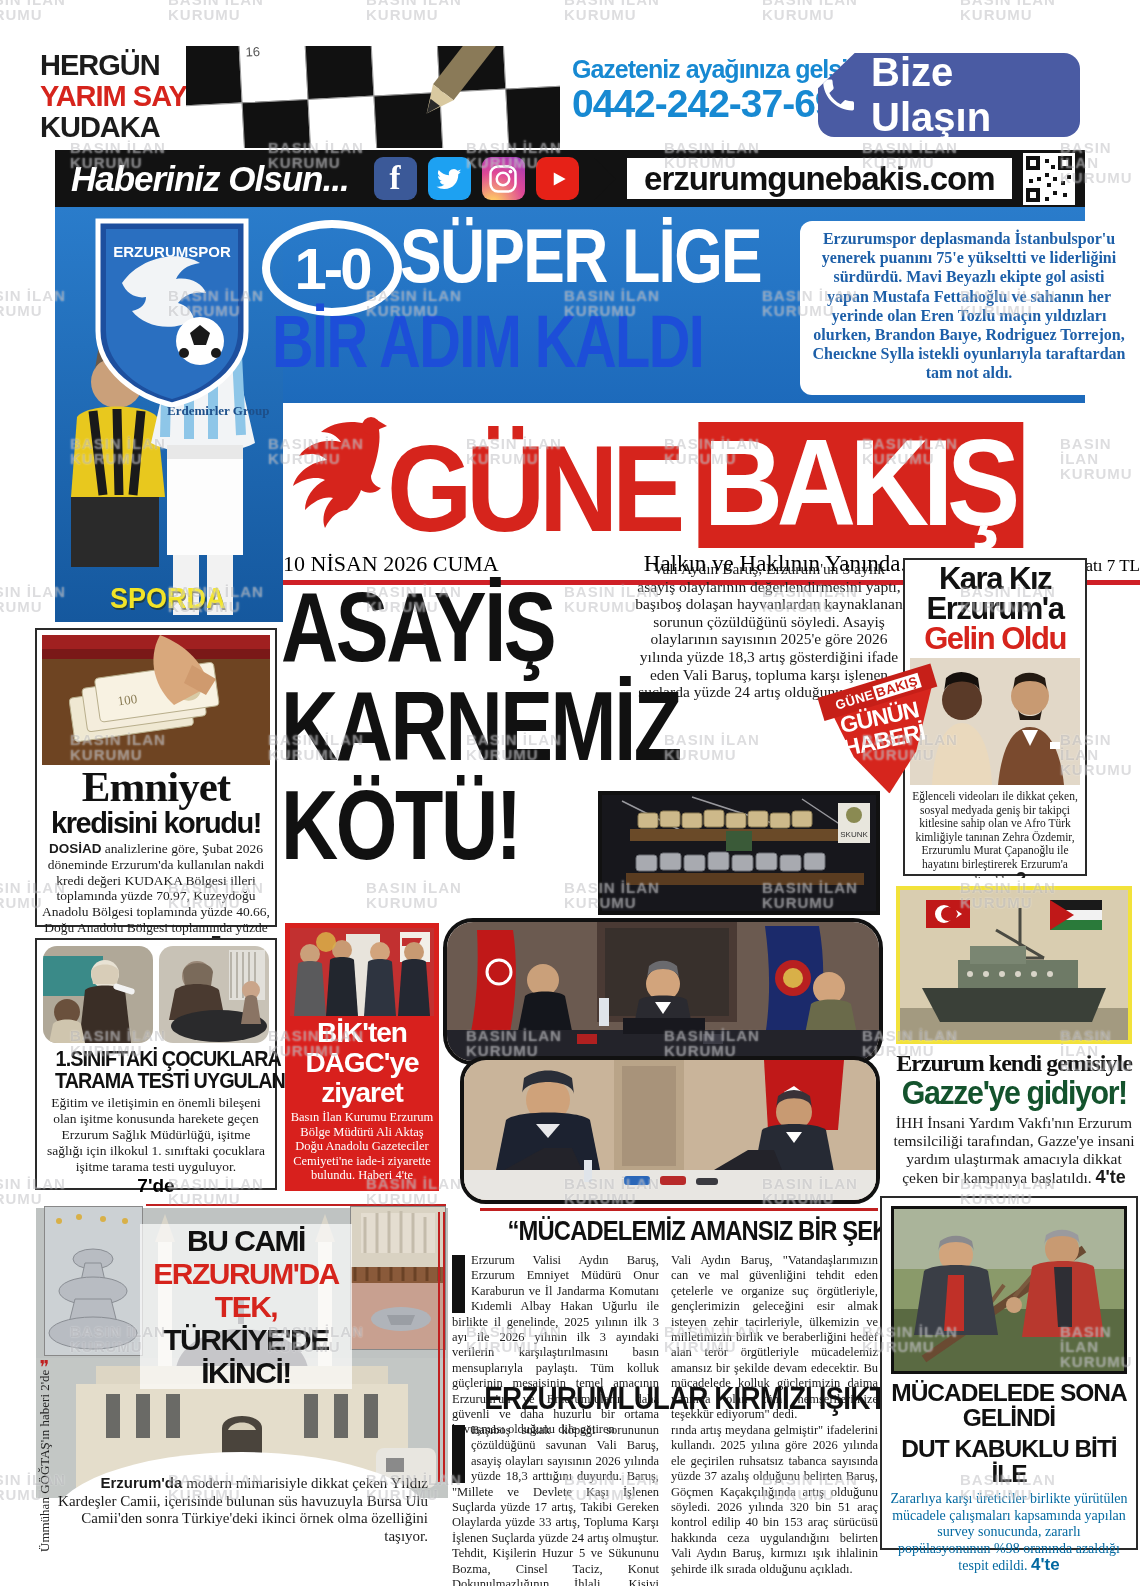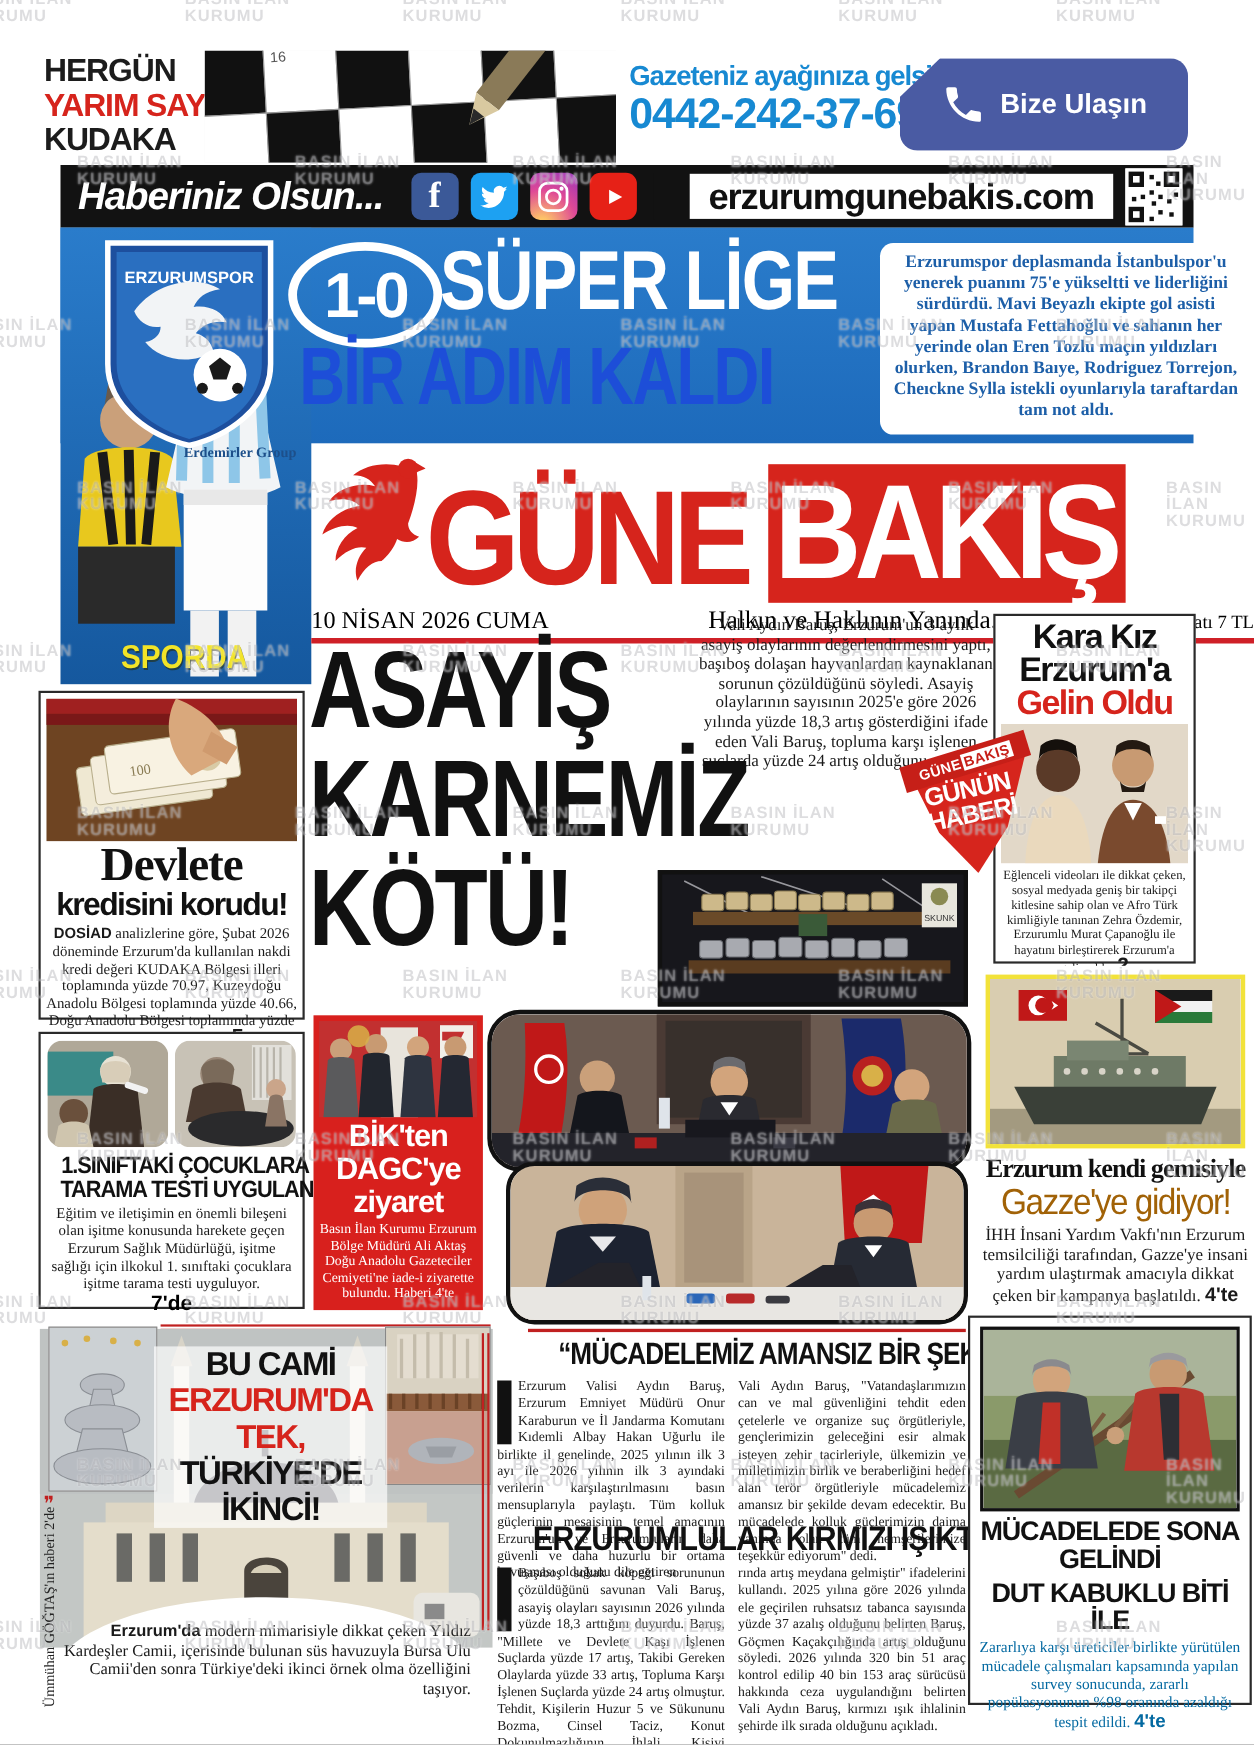--- a/index.html
+++ b/index.html
@@ -19,21 +19,21 @@
   
   #bulmaca{left:40px;top:50px;line-height:31px;font-size:29px;font-weight:bold;color:#1c1c1c;letter-spacing:-1px;}
   #bulmaca .red{color:#d6241c;}
   #crossword{left:186px;top:46px;width:374px;height:102px;overflow:hidden;background:#fff;}
   #promo{left:572px;top:56px;color:#1789d2;line-height:26px;}
   #promo .l1{font-size:25px;font-weight:bold;letter-spacing:-1px;}
   #promo .l2{font-size:39px;font-weight:bold;letter-spacing:-1px;line-height:44px;}
   #contact-btn{left:818px;top:53px;width:262px;height:84px;background:#4a5ba3;border-radius:16px;
      clip-path:polygon(14% 0,100% 0,100% 100%,0 100%,0 42%);display:flex;align-items:center;
      justify-content:center;gap:12px;color:#fff;}
-  #contact-btn .lbl{font-size:25px;font-weight:bold;}
+  #contact-btn .lbl{font-size:40px;font-weight:bold;}
   #contact-btn svg{width:42px;height:42px;}
 
   
   #social-bar{left:55px;top:150px;width:1030px;height:57px;background:#121212;display:flex;
       align-items:center;padding:0 10px;box-sizing:border-box;gap:11px;}
   #slogan{color:#fff;font-size:35px;font-weight:bold;font-style:italic;letter-spacing:-1px;
       padding:0 14px 0 6px;white-space:nowrap;}
   .sicon{width:43px;height:43px;border-radius:9px;display:flex;align-items:center;justify-content:center;flex:0 0 auto;}
   #fb{background:#3b5998;color:#fff;font-size:33px;font-weight:bold;font-family:"Liberation Serif",serif;}
   #tw{background:#1da1f2;}
@@ -126,21 +126,21 @@
   
   #meet1{left:443px;top:918px;width:440px;height:147px;border:4px solid #111;border-radius:30px;
       overflow:hidden;box-sizing:border-box;z-index:3;}
   #meet2{left:460px;top:1056px;width:420px;height:148px;border:4px solid #111;border-radius:26px;
       overflow:hidden;box-sizing:border-box;z-index:4;}
 
   
   #gaza{left:888px;top:878px;width:252px;height:314px;background:#fff;text-align:center;z-index:2;}
   #gaza .photo{width:236px;height:158px;border:4px solid #f2e23a;box-sizing:border-box;margin:8px auto 6px;overflow:hidden;}
   #gaza .h1{font-size:24px;font-weight:bold;line-height:26px;letter-spacing:-1px;color:#111;}
-  #gaza .h2{font-size:33px;font-weight:normal;line-height:33px;letter-spacing:-1.5px;color:#a16207;}
+  #gaza .h2{font-size:33px;font-weight:bold;line-height:33px;letter-spacing:-1.5px;color:#14532d;}
   #gaza .body{font-size:15.5px;line-height:18px;color:#1a1a1a;margin-top:5px;}
   #gaza .pg{font-size:18px;font-weight:bold;font-family:"Liberation Sans",sans-serif;}
 
   
   #mosque{left:36px;top:1202px;width:412px;height:362px;background:#fff;overflow:hidden;z-index:2;}
   #mosque-photo{position:absolute;left:0;top:6px;width:412px;height:290px;}
   .mq-redline{position:absolute;height:2px;background:#c02020;}
   #mosque-h{position:absolute;left:104px;top:22px;width:212px;text-align:center;font-weight:bold;
       font-size:30px;line-height:33px;letter-spacing:-1.5px;color:#111;background:rgba(255,255,255,.68);}
   #mosque-h .red{color:#d6241c;}
@@ -437,21 +437,21 @@
           <rect x="30" y="52" width="120" height="44" rx="4" fill="#efe8d2" stroke="#b8ae8c"></rect>
           <rect x="44" y="44" width="120" height="44" rx="4" fill="#f4eddc" stroke="#b8ae8c"></rect>
           <rect x="58" y="36" width="120" height="44" rx="4" fill="#f8f2e2" stroke="#b8ae8c"></rect>
           <circle cx="150" cy="58" r="13" fill="#d8cba6"></circle>
           <text x="78" y="66" font-size="13" fill="#8a7c54" font-family="Liberation Serif,serif">100</text>
         </g>
         <path d="M118 0c26 10 46 30 48 52l-34 18c-18-16-28-44-14-70z" fill="#d9a87c"></path>
         <path d="M150 30l24 14-10 16-22-12z" fill="#cf9a6e"></path>
       </svg>
     </div>
-    <div class="h1 serif">Devlete</div>
+    <div class="h1 serif">Emniyet</div>
     <div class="h2">kredisini korudu!</div>
     <div class="body serif"><span class="lead">DOSİAD</span><span> analizlerine göre, Şubat 2026 döneminde Erzurum'da kullanılan nakdi kredi değeri KUDAKA Bölgesi illeri toplamında yüzde 70.97, Kuzeydoğu Anadolu Bölgesi toplamında yüzde 40.66, Doğu Anadolu Bölgesi toplamında yüzde 17.12'lik pay gösterdi</span> <span class="pg">5</span></div>
   </div>
 
   <div class="abs" id="hearing">
     <div class="row">
       <div class="ph">
         <svg width="110" height="97" viewBox="0 0 110 97">
           <rect width="110" height="97" fill="#b0a898"></rect>
           <rect x="0" y="10" width="60" height="40" fill="#3a8a88"></rect>

